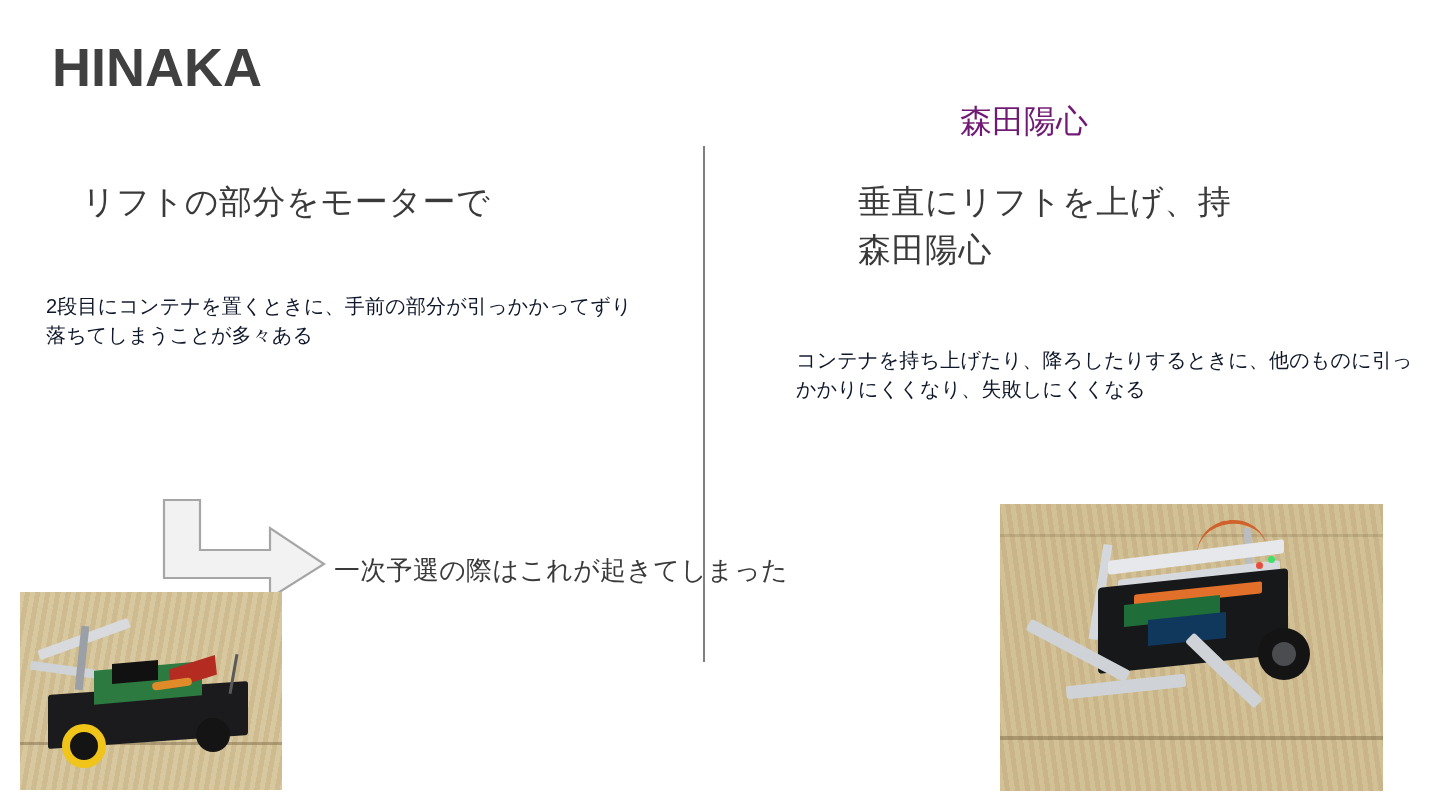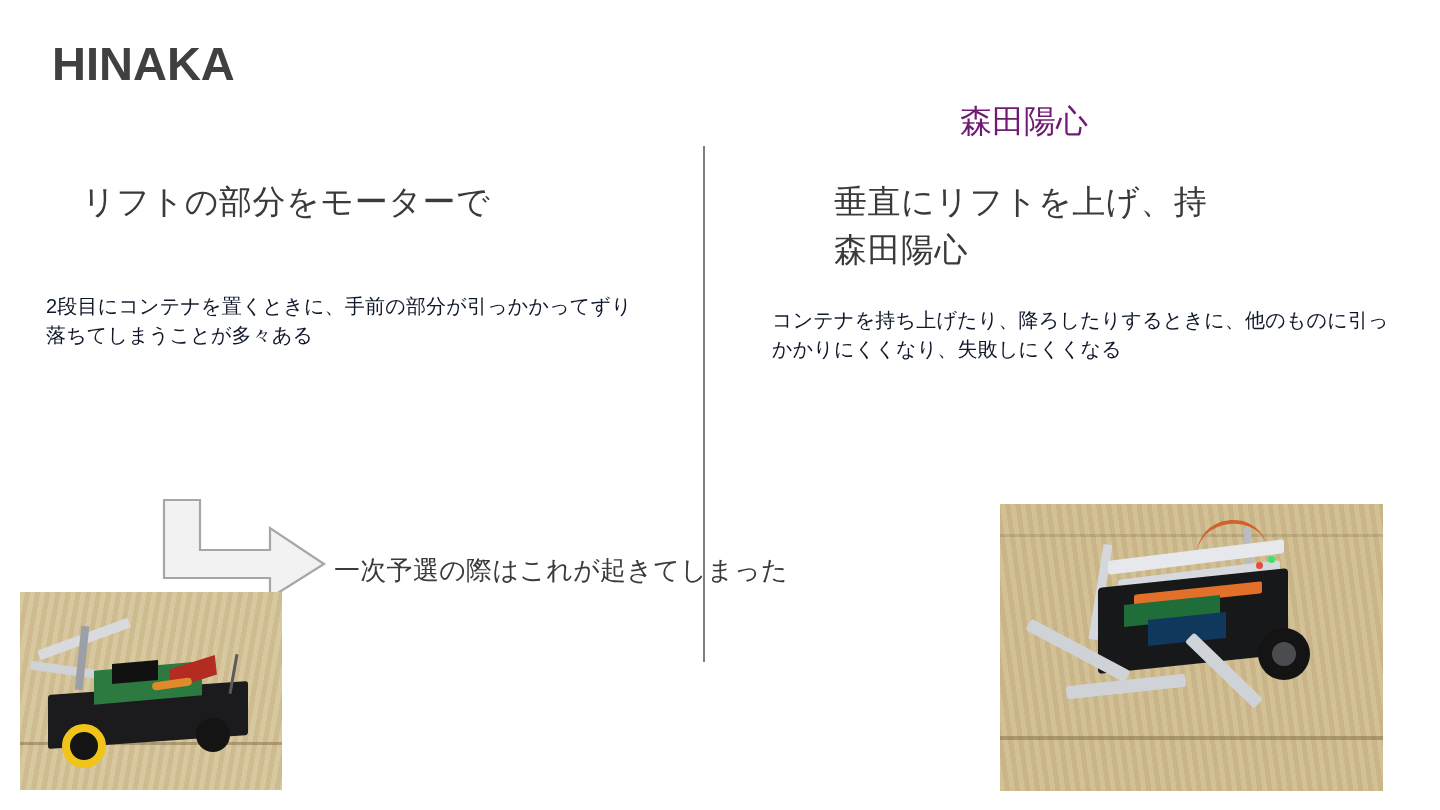--- a/index.html
+++ b/index.html
@@ -19,21 +19,21 @@
     position: relative;
     width: 1440px;
     height: 810px;
   }
 
   
   .title {
     position: absolute;
     left: 52px;
     top: 38px;
-    font-size: 47px;
+    font-size: 54px;
     font-weight: bold;
     letter-spacing: 0px;
     color: #404040;
     line-height: 1.1;
   }
 
   
   .author {
     position: absolute;
     left: 960px;
@@ -51,21 +51,21 @@
     width: 2px;
     height: 516px;
     background: #7f7f7f;
   }
 
   
   .col {
     position: absolute;
   }
   .col-left  { left: 46px;  top: 178px; width: 640px; }
-  .col-right { left: 772px; top: 178px; width: 640px; }
+  .col-right { left: 796px; top: 178px; width: 640px; }
 
   .heading {
     font-size: 33px;
     font-weight: normal;
     color: #3a3a3a;
     line-height: 1.45;
     letter-spacing: 0.5px;
   }
   .col-left .heading { padding-left: 36px; }
   .col-right .heading { padding-left: 62px; width: 470px; }
@@ -74,21 +74,21 @@
     font-size: 20px;
     line-height: 1.48;
     color: #0f172a;
     letter-spacing: 0.2px;
   }
   .col-left .body-text {
     margin-top: 66px;
     width: 600px;
   }
   .col-right .body-text {
-    margin-top: 32px;
+    margin-top: 72px;
     width: 630px;
   }
 
   
   .arrow-wrap {
     position: absolute;
     left: 160px;
     top: 498px;
     width: 170px;
     height: 100px;

